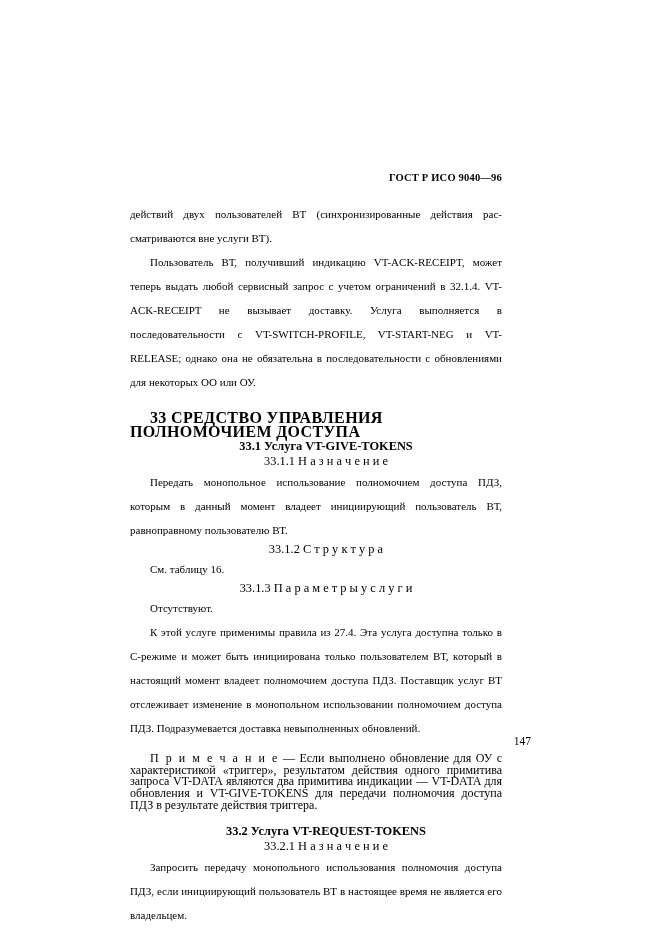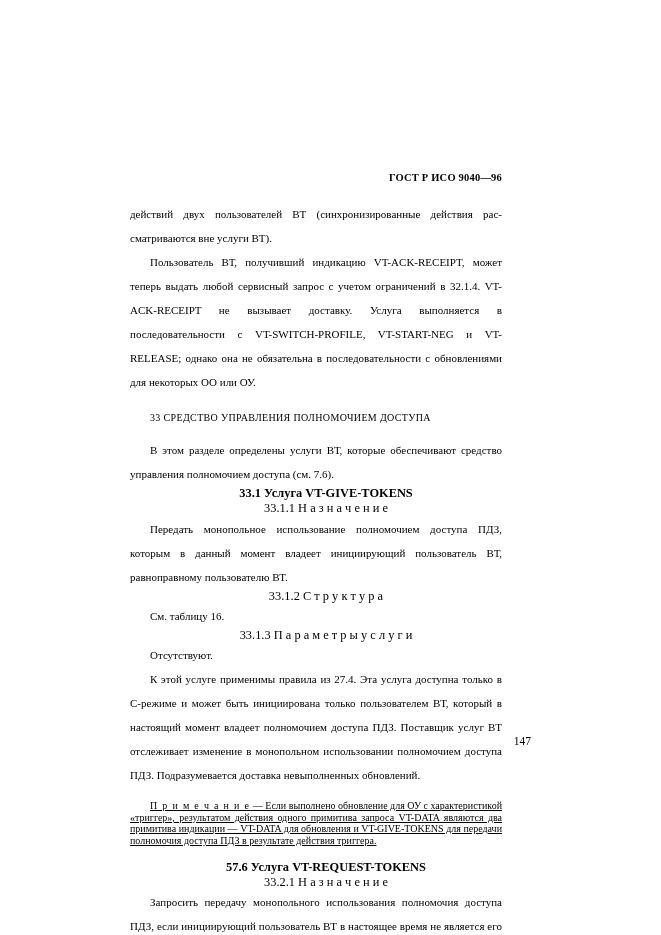--- a/index.html
+++ b/index.html
@@ -45,40 +45,39 @@
     text-justify: inter-word;
   }
   p.indent {
     text-indent: 20px;
   }
   .gap-s { margin-top: 0px; }
   .gap-m { margin-top: 13px; }
   .gap-l { margin-top: 17px; }
 
   .section-head {
-    font-size: 10px;
-    font-weight: normal;
+    font-size: 16px;
+    font-weight: bold;
     letter-spacing: 0.35px;
     text-indent: 20px;
     text-align: left;
     line-height: 14px;
   }
   .sub-head {
     font-size: 12.4px;
     line-height: 15.3px;
     text-indent: 20px;
     text-align: center;
   }
   .sub-head b { font-weight: bold; }
   .note {
-    font-size: 10px;
+    font-size: 12px;
     line-height: 11.6px;
     text-align: justify;
     text-indent: 20px;
-    text-decoration: underline;
   }
   .note .note-label {
     letter-spacing: 1.3px;
   }
   .folio {
     position: absolute;
     right: 130px;
     top: 723px;
     font-size: 11.5px;
     font-family: "Liberation Serif", serif;
@@ -93,42 +92,41 @@
   <div class="content">
 
     <div class="header">ГОСТ Р ИСО 9040—96</div>
 
     <p>действий двух пользователей ВТ (синхронизированные действия рас­сматриваются вне услуги ВТ).</p>
 
     <p class="indent">Пользователь ВТ, получивший индикацию VT-ACK-RECEIPT, может теперь выдать любой сервисный запрос с учетом ограничений в 32.1.4. VT-ACK-RECEIPT не вызывает доставку. Услуга выполня­ется в последовательности с VT-SWITCH-PROFILE,  VT-START-NEG и VT-RELEASE; однако она не обязательна в последовательности с обновлениями для  некоторых ОО или ОУ.</p>
 
     <p class="section-head gap-l">33 СРЕДСТВО УПРАВЛЕНИЯ ПОЛНОМОЧИЕМ ДОСТУПА</p>
 
-    <p class="indent gap-m">В этом разделе определены услуги ВТ, которые обеспечивают сред­ство управления полномочием доступа (см. 7.6).</p>
 
     <p class="sub-head gap-s"><b>33.1 </b><b>Услуга VT-GIVE-TOKENS</b></p>
 
     <p class="sub-head"><span>33.1.1 </span><span>Н а з н а ч е н и е</span></p>
 
     <p class="indent">Передать монопольное использование полномочием доступа ПДЗ, которым в данный момент владеет инициирующий пользователь ВТ, равноправному пользователю ВТ.</p>
 
     <p class="sub-head"><span>33.1.2 </span><span>С т р у к т у р а</span></p>
 
     <p class="indent">См. таблицу 16.</p>
 
     <p class="sub-head"><span>33.1.3 </span><span>П а р а м е т р ы  у с л у г и</span></p>
 
     <p class="indent">Отсутствуют.</p>
 
 
     <p class="indent">К этой услуге применимы правила из 27.4. Эта услуга доступна только в С-режиме и может быть инициирована только пользовате­лем ВТ, который в настоящий момент владеет полномочием доступа ПДЗ. Поставщик услуг ВТ отслеживает изменение в монопольном использовании полномочием доступа ПДЗ. Подразумевается доста­вка невыполненных обновлений.</p>
 
     <p class="note gap-m"><span class="note-label">П р и м е ч а н и е</span><span> — Если выполнено обновление для ОУ с характеристикой «триггер», результатом действия одного примитива запроса VT-DATA являются два примитива индикации — VT-DATA для обновления и VT-GIVE-TOKENS для пере­дачи полномочия доступа ПДЗ в результате действия триггера.</span></p>
 
-    <p class="sub-head gap-m"><b>57.6 </b><b>Услуга VT-REQUEST-TOKENS</b></p>
+    <p class="sub-head gap-m"><b>33.2 </b><b>Услуга VT-REQUEST-TOKENS</b></p>
 
     <p class="sub-head"><span>33.2.1 </span><span>Н а з н а ч е н и е</span></p>
 
     <p class="indent">Запросить передачу монопольного использования полномочия доступа ПДЗ, если инициирующий пользователь ВТ в настоящее время не является его владельцем.</p>
 
   </div>
 
   <div class="folio">147</div>
 
 </div>

